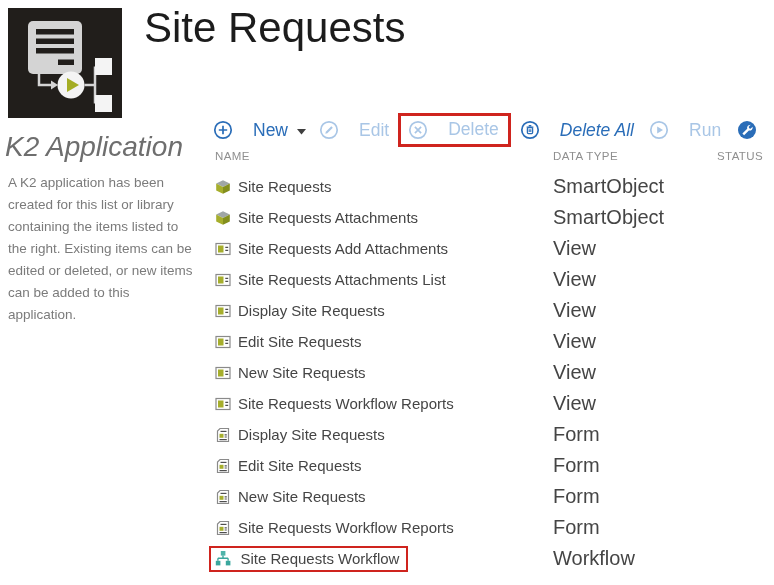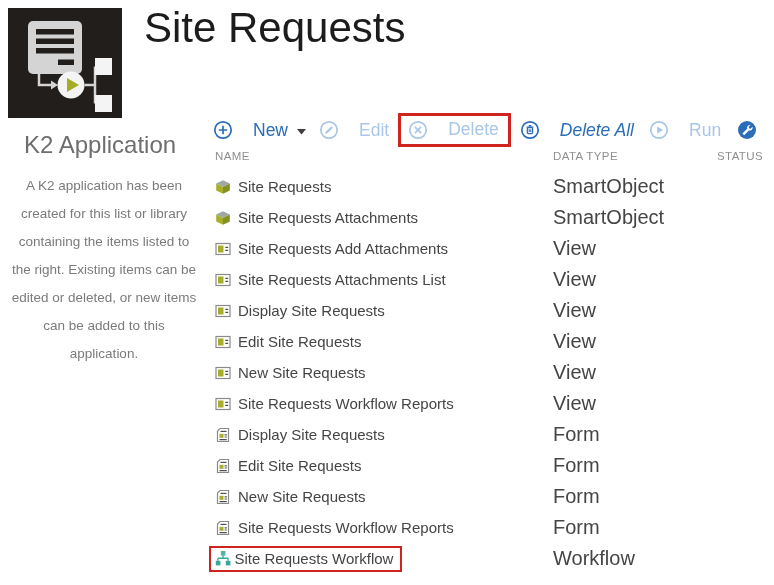--- a/index.html
+++ b/index.html
@@ -9,26 +9,26 @@
     -webkit-font-smoothing:antialiased;
   }
   
   .logo{position:absolute;left:8px;top:8px;width:114px;height:110px;}
   .page-title{
     position:absolute;left:144px;top:4px;
     font-size:42px;font-weight:200;color:#1c1c1c;letter-spacing:0;
   }
   
   .side-heading{
-    position:absolute;left:24px;top:131px;
-    font-size:24px;font-weight:300;color:#6e6e6e;
+    position:absolute;left:5px;top:131px;
+    font-size:28px;font-weight:300;color:#6e6e6e;font-style:italic;
   }
   .side-desc{
     position:absolute;left:8px;top:172px;width:192px;
-    font-size:13.5px;line-height:28px;color:#7b7b7b;text-align:center;
+    font-size:13.5px;line-height:22px;color:#7b7b7b;
   }
   
   .toolbar{
     position:absolute;left:213px;top:112px;height:36px;right:-30px;
     display:flex;align-items:center;white-space:nowrap;
   }
   .tb-btn{display:inline-flex;align-items:center;gap:20px;font-size:17.5px;cursor:pointer;}
   .tb-btn svg{flex:0 0 auto;}
   .enabled{color:#2a6db8;}
   .disabled{color:#a9c6e6;}
@@ -55,21 +55,21 @@
   .cell-name{
     position:absolute;left:215px;top:0;height:31px;
     display:flex;align-items:center;gap:7px;
     font-size:15px;color:#454545;
   }
   .cell-type{
     position:absolute;left:553px;top:0;height:31px;
     display:flex;align-items:center;font-size:20px;color:#454545;
   }
   .row-red-box{
-    display:inline-flex;align-items:center;gap:4px;
+    display:inline-flex;align-items:center;gap:10px;
     border:2.5px solid #cf241e;padding:2px 7px 3px 4px;margin-left:-6.5px;
   }
 </style>
 </head>
 <body>
 
 <div class="logo">
   <svg width="114" height="110" viewBox="0 0 114 110">
     <rect width="114" height="110" fill="#211e1b"></rect>
     <rect x="20" y="13" width="54" height="53" rx="5" fill="#d4d4d4"></rect>

